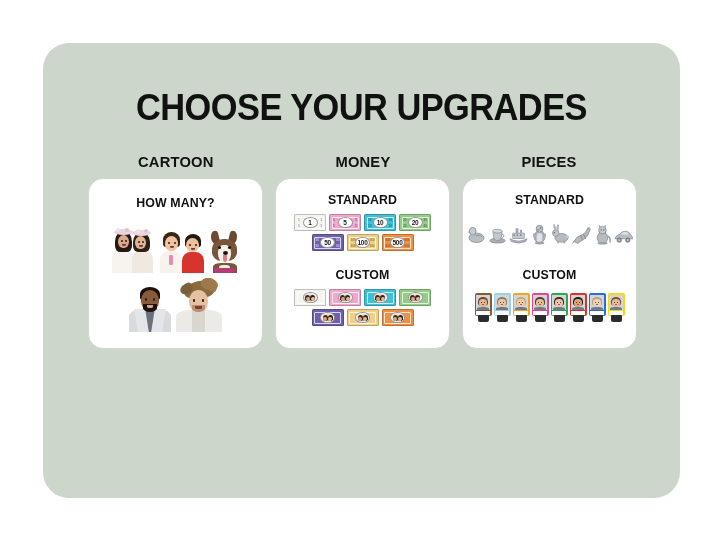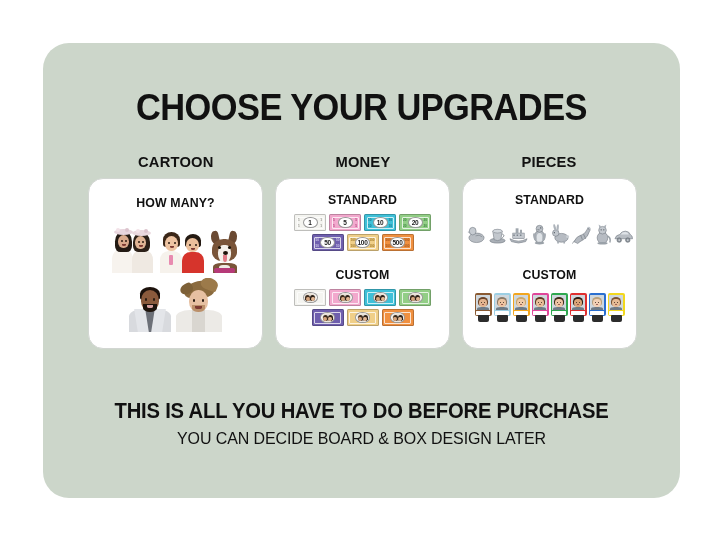--- a/index.html
+++ b/index.html
@@ -741,19 +741,15 @@
                   </div>
                   <div class="base"></div>
                 </div>
               </div>
           </div>
         </div>
       </div>
 
     </div>
 
-    <div class="footer">
-      <div class="footer-main">THIS IS ALL YOU HAVE TO DO BEFORE PURCHASE</div>
-      <div class="footer-sub">YOU CAN DECIDE BOARD &amp; BOX DESIGN LATER</div>
-    </div>
 
   </div>
 </div>
 
 </body></html>

